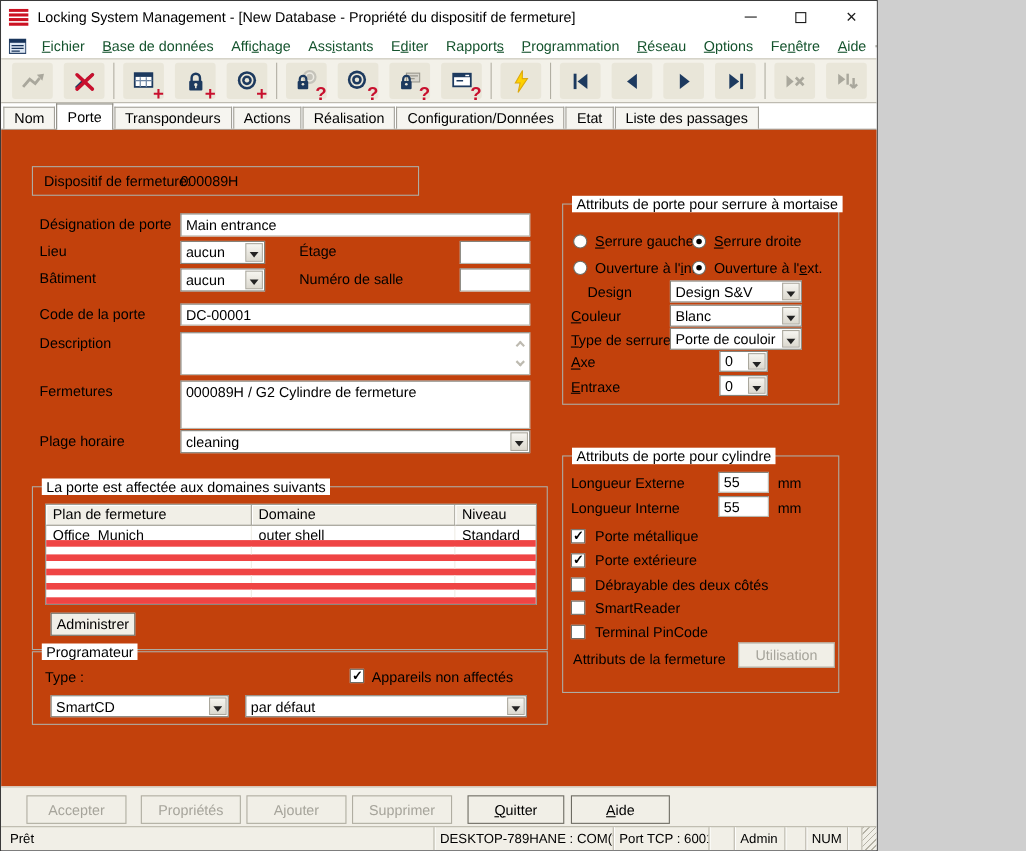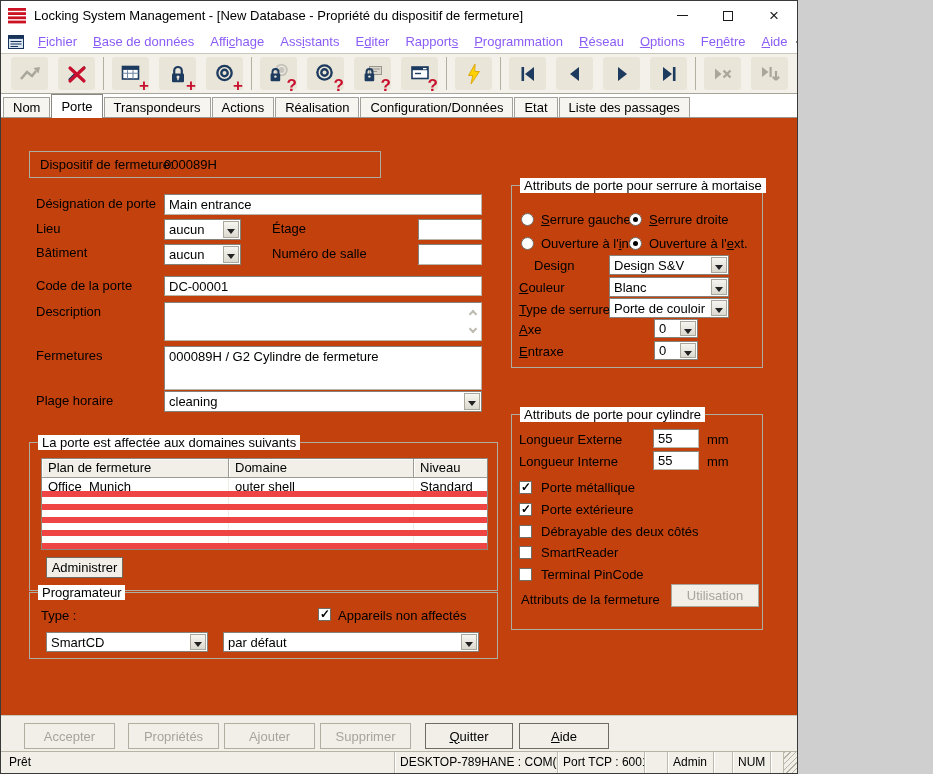--- a/index.html
+++ b/index.html
@@ -14,21 +14,21 @@
   .title-text { font-size: 13px; color: #000; flex: 1; white-space: nowrap; overflow: hidden; }
   .win-ctl { width: 46px; height: 29px; display: flex; align-items: center; justify-content: center; color: #1a1a1a; }
   .glyph-min { width: 11px; border-top: 1px solid #1a1a1a; display: inline-block; }
   .glyph-max { width: 10px; height: 10px; border: 1px solid #1a1a1a; display: inline-block; }
   .glyph-close { font-size: 17px; line-height: 1; }
 
   
   .menubar { height: 23px; background: #fff; display: flex; align-items: center;
              padding-left: 5px; flex: none; }
   .mdi-icon { margin: 0 6px 0 2px; display: flex; }
-  .menu-item { font-size: 13px; color: #8b5cf6; padding: 2px 8px; white-space: nowrap; }
+  .menu-item { font-size: 13px; color: #14532d; padding: 2px 8px; white-space: nowrap; }
   .menubar .spacer { flex: 1; }
   .mdi-ctl { width: 23px; height: 18px; display: flex; align-items: center; justify-content: center;
              color: #8a887e; margin-right: 2px; }
   .mdi-min { width: 8px; border-top: 2px solid #8a887e; display: inline-block; }
   .mdi-x { font-size: 13px; font-weight: bold; line-height: 1; }
 
   
   .toolbar { height: 41px; background: #f3f1e9; border-top: 1px solid #c9c6ba; border-bottom: 1px solid #a7a499;
              display: flex; align-items: center; padding-left: 5px; flex: none; }
   .tbtn { position: relative; width: 37px; height: 33px; background: #e9e6d9; border-radius: 3px;

